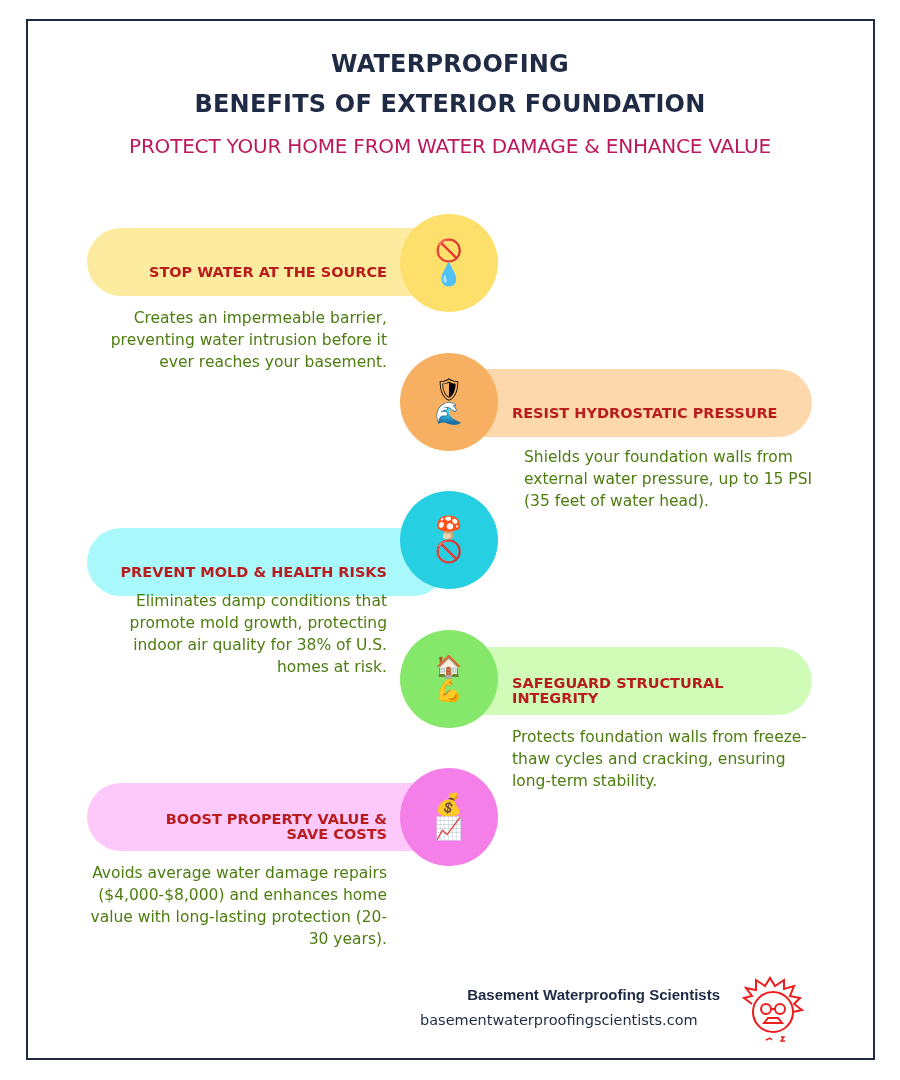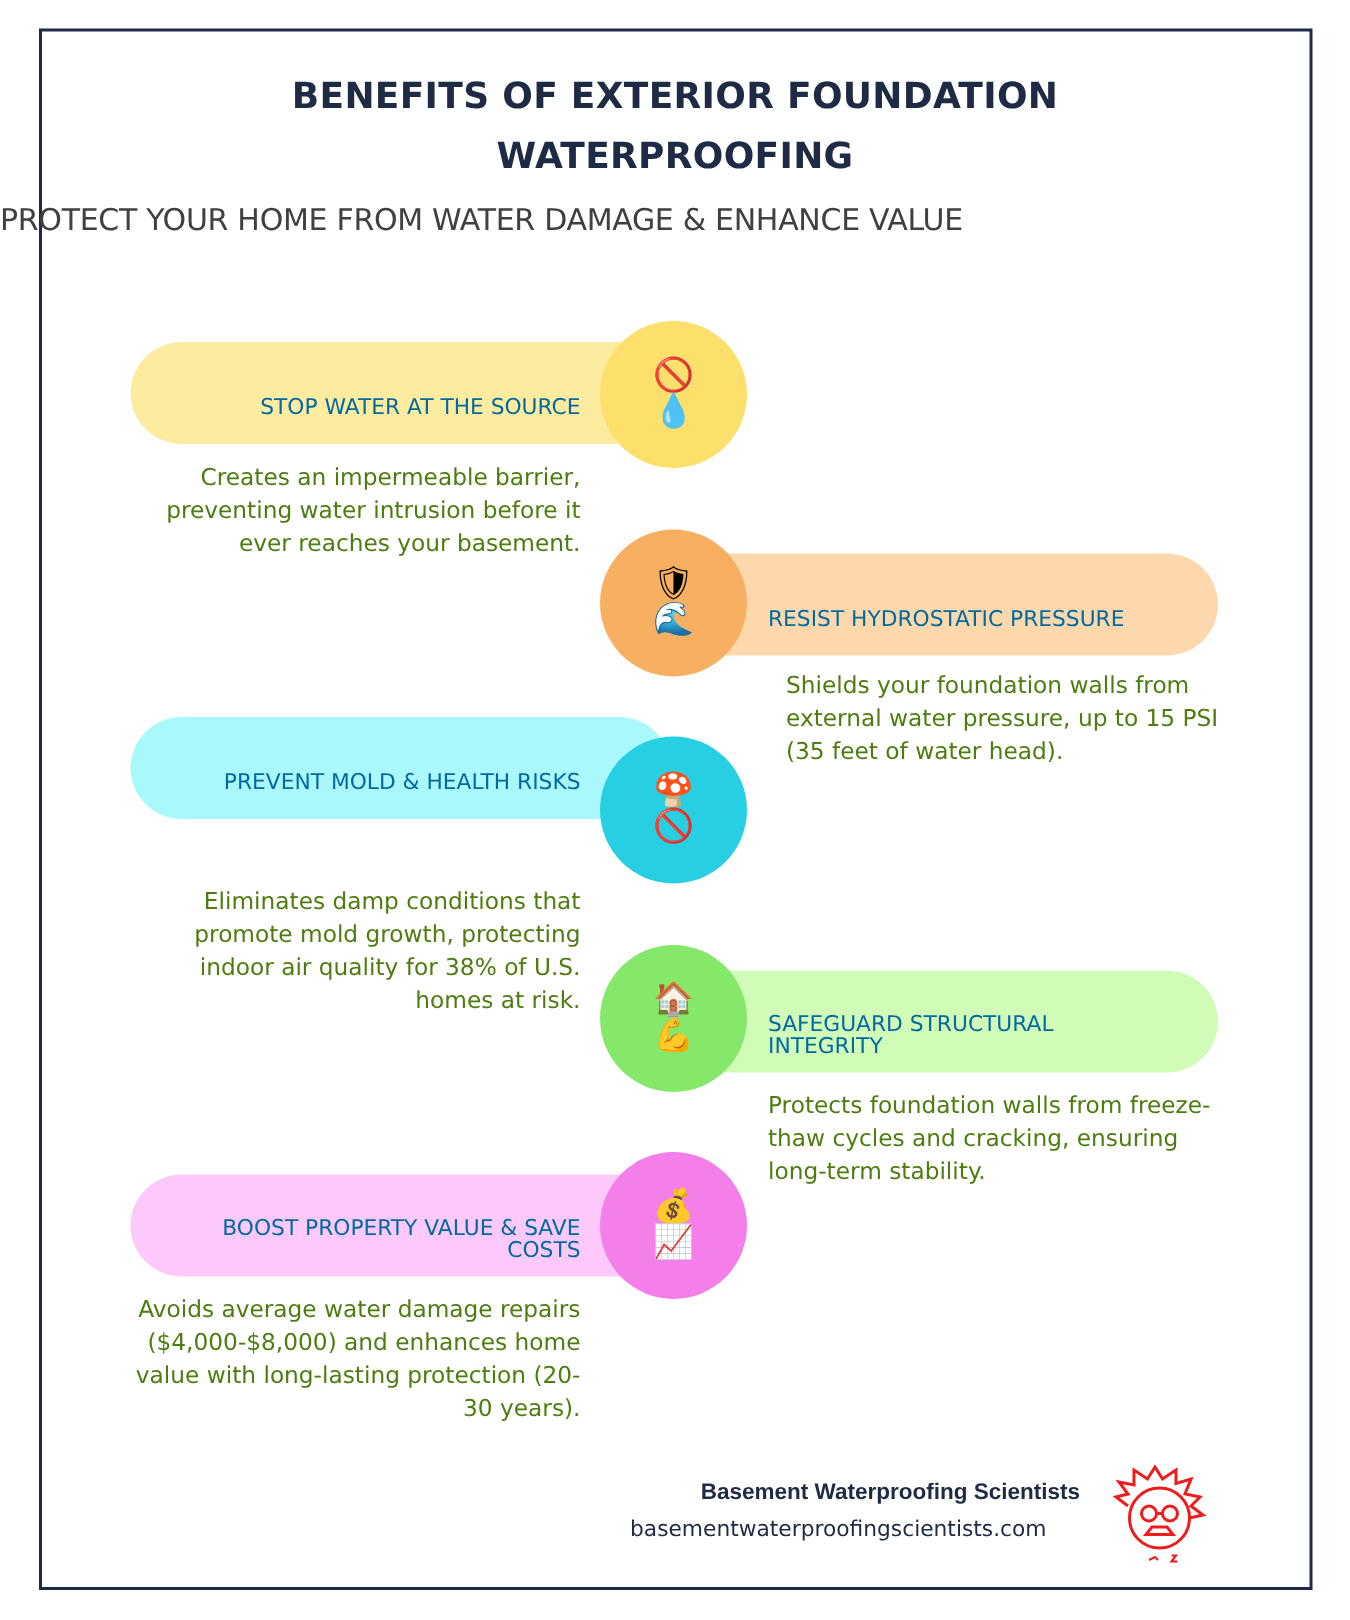--- a/index.html
+++ b/index.html
@@ -1,44 +1,44 @@
 <!DOCTYPE html>
 <html><head>
   <meta charset="utf-8">
   <style>
     html, body { margin: 0; padding: 0; background: #ffffff; }
     body { width: 900px; height: 1080px; position: relative; overflow: hidden; font-family: "DejaVu Sans", sans-serif; }
     .frame { position: absolute; left: 26px; top: 19px; width: 845px; height: 1037px; border: 2px solid #1f2a44; box-sizing: content-box; }
     .title { position: absolute; left: 0; top: 44px; width: 900px; text-align: center; color: #1f2a44; font-family: "DejaVu Sans", sans-serif; font-weight: bold; font-size: 24px; line-height: 40px; letter-spacing: 0.2px; }
-    .subtitle { position: absolute; left: 0; top: 132px; width: 900px; color: #404040; font-family: "DejaVu Sans", sans-serif; font-size: 20px; line-height: 28px; letter-spacing: -0.2px; }
+    .subtitle { position: absolute; left: 0; top: 132px; width: 900px; text-align: center; color: #be185d; font-family: "DejaVu Sans", sans-serif; font-size: 20px; line-height: 28px; letter-spacing: -0.2px; }
 
     .pill { position: absolute; height: 68px; border-radius: 34px; display: flex; align-items: center; box-sizing: border-box; }
     .pill.left { left: 87px; width: 360px; justify-content: flex-end; padding-right: 60px; text-align: right; }
     .pill.right { left: 450px; width: 362px; justify-content: flex-start; padding-left: 62px; text-align: left; }
-    .pill-label { font-family: "DejaVu Sans", sans-serif; font-weight: normal; font-size: 14.5px; color: #0369a1; line-height: 15px; margin-top: 20px; }
+    .pill-label { font-family: "DejaVu Sans", sans-serif; font-weight: bold; font-size: 14.5px; color: #b91c1c; line-height: 15px; margin-top: 20px; }
 
     .circle { position: absolute; width: 98px; height: 98px; border-radius: 50%; display: flex; flex-direction: column; align-items: center; justify-content: center; left: 400px; }
     .emoji { font-size: 22px; line-height: 24px; font-family: "DejaVu Sans", sans-serif; }
 
     .desc { position: absolute; font-family: "DejaVu Sans", sans-serif; font-size: 15.5px; line-height: 22px; color: #4d7c0f; width: 300px; }
     .desc.left { left: 87px; text-align: right; }
     .desc.right { left: 512px; text-align: left; }
 
     .footer-name { position: absolute; left: 420px; top: 986px; width: 300px; text-align: right; font-family: Liberation Sans, sans-serif; font-weight: bold; font-size: 15px; color: #1f2a44; }
     .footer-url { position: absolute; left: 420px; top: 1012px; width: 300px; text-align: left; font-family: "DejaVu Sans", sans-serif; font-size: 14.5px; color: #1f2a44; }
     .logo { position: absolute; left: 740px; top: 976px; width: 66px; height: 68px; }
   </style>
 </head>
 <body>
 
 <div class="frame"></div>
 
 <div class="title">
+  <div>WATERPROOFING</div>
   <div>BENEFITS OF EXTERIOR FOUNDATION</div>
-  <div>WATERPROOFING</div>
 </div>
 <div class="subtitle">PROTECT YOUR HOME FROM WATER DAMAGE &amp; ENHANCE VALUE</div>
 
 <div class="pill left" style="top:228px; background:#fdeca0;">
   <span class="pill-label">STOP WATER AT THE SOURCE</span>
 </div>
 <div class="circle" style="top:214px; background:#fde06b;">
   <span class="emoji">🚫</span>
   <span class="emoji">💧</span>
 </div>
@@ -46,21 +46,21 @@
 
 <div class="pill right" style="top:369px; background:#fdd8ad;">
   <span class="pill-label">RESIST HYDROSTATIC PRESSURE</span>
 </div>
 <div class="circle" style="top:353px; background:#f7b061;">
   <span class="emoji">🛡</span>
   <span class="emoji">🌊</span>
 </div>
 <div class="desc right" style="top:446px;margin-left:12px;">Shields your foundation walls from external water pressure, up to 15 PSI (35 feet of water head).</div>
 
-<div class="pill left" style="top:478px; background:#a9f8fb;">
+<div class="pill left" style="top:528px; background:#a9f8fb;">
   <span class="pill-label">PREVENT MOLD &amp; HEALTH RISKS</span>
 </div>
 <div class="circle" style="top:491px; background:#27cfe2;">
   <span class="emoji">🍄</span>
   <span class="emoji">🚫</span>
 </div>
 <div class="desc left" style="top:590px;">Eliminates damp conditions that promote mold growth, protecting indoor air quality for 38% of U.S. homes at risk.</div>
 
 <div class="pill right" style="top:647px; background:#d1fcb8;align-items:center;">
   <span class="pill-label" style="width:230px;">SAFEGUARD STRUCTURAL INTEGRITY</span>

